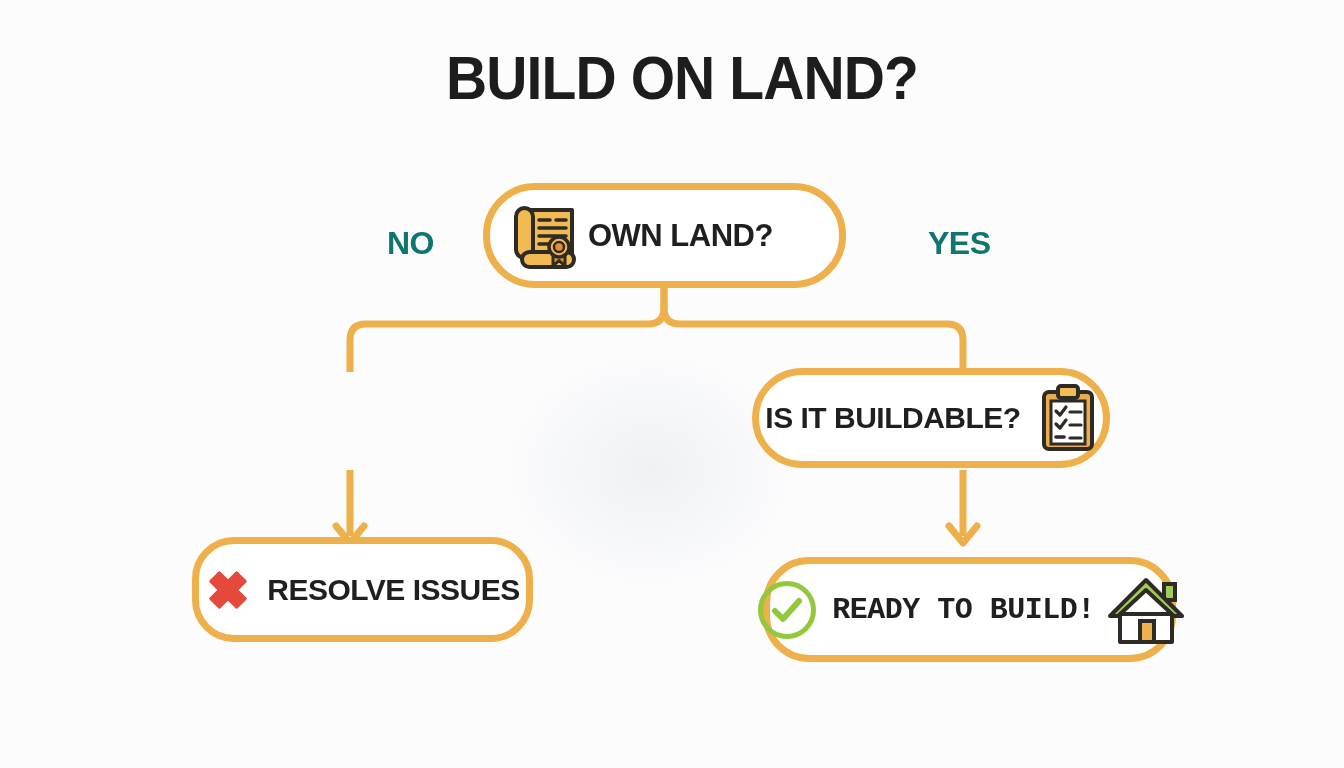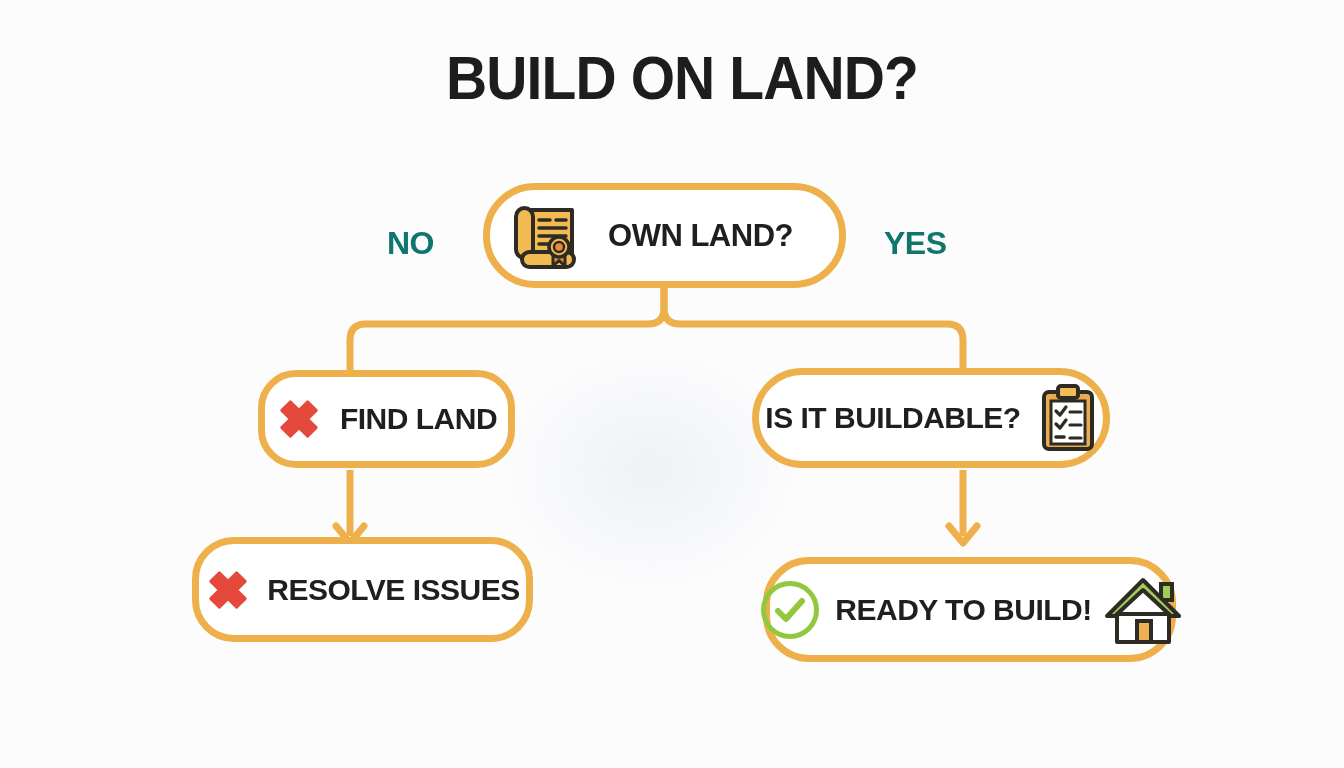--- a/index.html
+++ b/index.html
@@ -70,21 +70,21 @@
     letter-spacing: -0.5px;
   }
   
   .node-own-land {
     left: 483px; top: 183px;
     width: 363px; height: 105px;
     border-radius: 52px;
     padding: 0 26px 0 18px;
     justify-content: flex-start;
   }
-  .node-own-land .node-label { flex: 1; text-align: center; font-size: 31px; }
+  .node-own-land .node-label { flex: 1; text-align: left; font-size: 31px; }
   
   .node-find-land {
     left: 258px; top: 370px;
     width: 257px; height: 98px;
     border-radius: 38px;
     gap: 18px;
   }
   .node-find-land .node-label { font-size: 30px; }
   .node-buildable {
     left: 752px; top: 368px;
@@ -99,20 +99,21 @@
     width: 341px; height: 105px;
     border-radius: 42px;
     gap: 16px;
   }
   .node-resolve .node-label { font-size: 30px; }
   .node-ready {
     left: 763px; top: 557px;
     width: 413px; height: 105px;
     border-radius: 46px;
     gap: 13px;
+    font-family: Liberation Mono, monospace;
   }
   .node-ready .node-label { font-size: 30px; }
   .icon { display: inline-flex; flex: 0 0 auto; }
 </style>
 </head>
 <body>
 
 <div class="canvas">
 
   <div class="watermark"></div>
@@ -126,48 +127,40 @@
       <path d="M350,470 L350,536" fill="none" stroke="#EDB04A" stroke-width="7"></path>
       <path d="M336,526 L350,543 L364,526" fill="none" stroke="#EDB04A" stroke-width="7" stroke-linecap="round" stroke-linejoin="round"></path>
     </g>
     <g>
       <path d="M963,470 L963,536" fill="none" stroke="#EDB04A" stroke-width="7"></path>
       <path d="M949,526 L963,543 L977,526" fill="none" stroke="#EDB04A" stroke-width="7" stroke-linecap="round" stroke-linejoin="round"></path>
     </g>
   </svg>
 
   <div class="branch-label" style="left:387px; top:225px;">NO</div>
-  <div class="branch-label" style="left:884px; top:225px;">YES</div>
+  <div class="branch-label" style="left:928px; top:225px;">YES</div>
 
   <div class="node node-own-land">
     <span class="icon">
       <svg width="80" height="72" viewBox="0 0 80 72">
         <rect x="18" y="10" width="46" height="48" fill="#F2BA52" stroke="#2E2A24" stroke-width="4" stroke-linejoin="round"></rect>
         <rect x="8" y="8" width="17" height="50" rx="8.5" fill="#F2BA52" stroke="#2E2A24" stroke-width="4"></rect>
         <rect x="14" y="52" width="52" height="15" rx="7.5" fill="#F2BA52" stroke="#2E2A24" stroke-width="4"></rect>
         <path d="M31,20 H42 M48,20 H58" stroke="#2E2A24" stroke-width="3.5" stroke-linecap="round"></path>
         <path d="M31,28 H58" stroke="#2E2A24" stroke-width="3.5" stroke-linecap="round"></path>
         <path d="M31,36 H58" stroke="#2E2A24" stroke-width="3.5" stroke-linecap="round"></path>
         <path d="M31,44 H41" stroke="#2E2A24" stroke-width="3.5" stroke-linecap="round"></path>
         <path d="M45,52 L45,66 L51,60.5 L57,66 L57,52 Z" fill="#E98C3A" stroke="#2E2A24" stroke-width="3" stroke-linejoin="round"></path>
         <circle cx="51" cy="47" r="10" fill="#F2BA52" stroke="#2E2A24" stroke-width="3.5"></circle>
         <circle cx="51" cy="47" r="5" fill="#E98C3A" stroke="#2E2A24" stroke-width="2.5"></circle>
       </svg>
     </span>
     <span class="node-label">OWN LAND?</span>
   </div>
 
-  <div class="node node-find-land">
-    <span class="icon">
-      <svg width="46" height="46" viewBox="0 0 48 48">
-        <path d="M6 15 L15 6 L24 15 L33 6 L42 15 L33 24 L42 33 L33 42 L24 33 L15 42 L6 33 L15 24 Z" fill="#E5493C" stroke="#E5493C" stroke-width="3" stroke-linejoin="round"></path>
-      </svg>
-    </span>
-    <span class="node-label">FIND LAND</span>
-  </div>
 
   <div class="node node-buildable">
     <span class="node-label">IS IT BUILDABLE?</span>
     <span class="icon">
       <svg width="58" height="70" viewBox="0 0 58 70">
         <rect x="5" y="9" width="48" height="57" rx="5" fill="#E9AC4E" stroke="#2E2A24" stroke-width="4"></rect>
         <rect x="19" y="3" width="20" height="12" rx="3" fill="#F2BC55" stroke="#2E2A24" stroke-width="4"></rect>
         <rect x="12" y="18" width="34" height="43" fill="#FFFFFF" stroke="#2E2A24" stroke-width="3"></rect>
         <path d="M17,28 L21,32 L27,24" fill="none" stroke="#2E2A24" stroke-width="3.2" stroke-linecap="round" stroke-linejoin="round"></path>
         <path d="M17,41 L21,45 L27,37" fill="none" stroke="#2E2A24" stroke-width="3.2" stroke-linecap="round" stroke-linejoin="round"></path>

